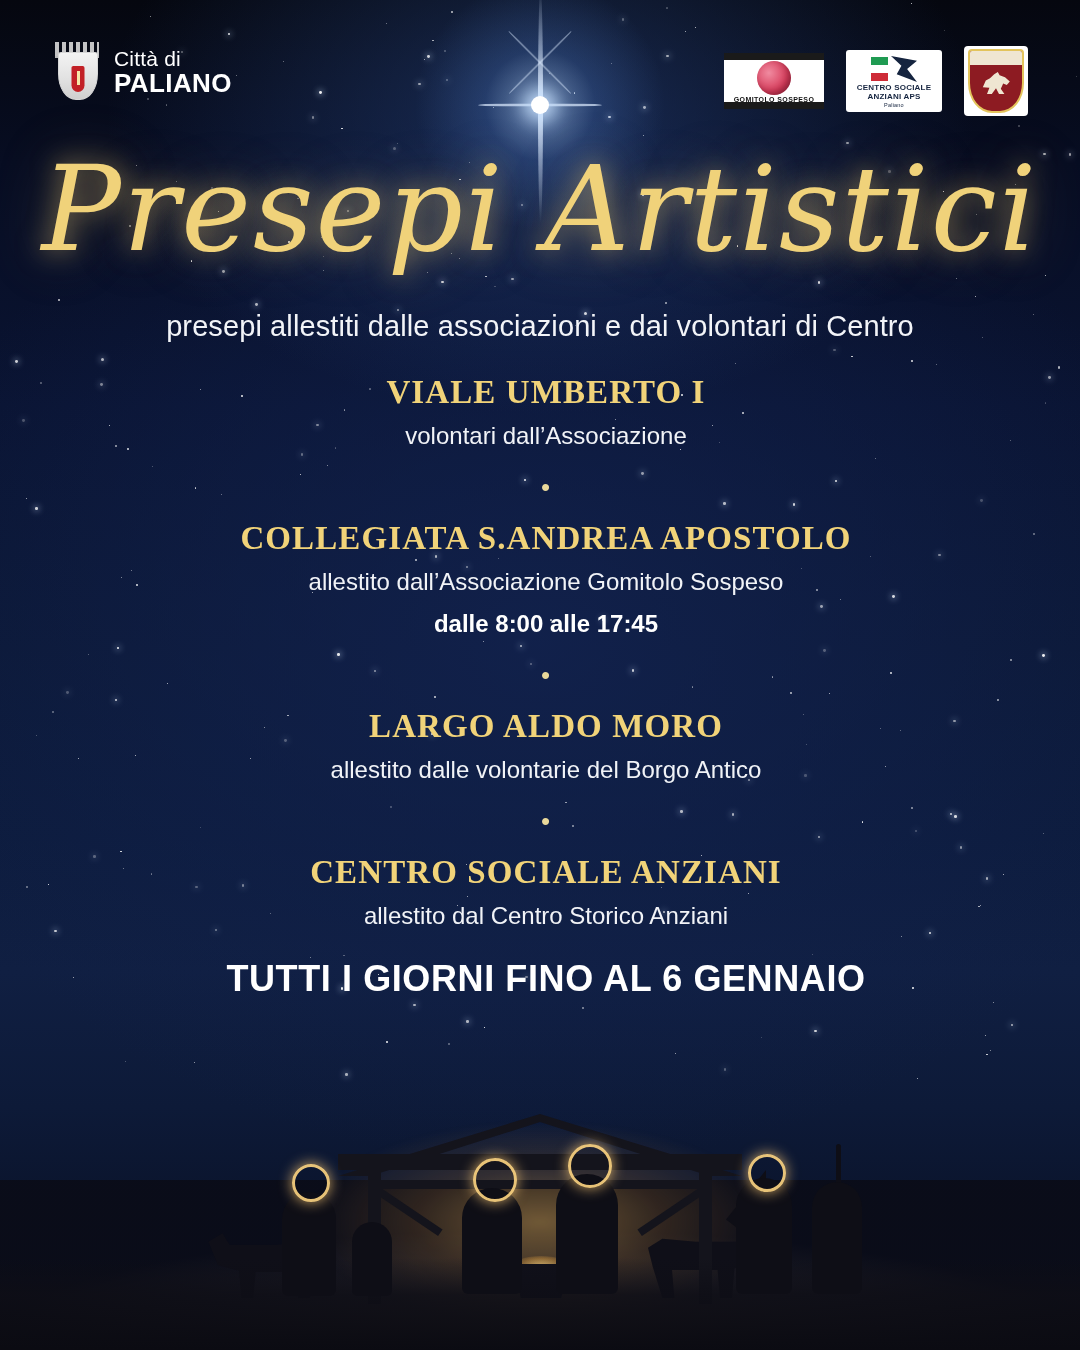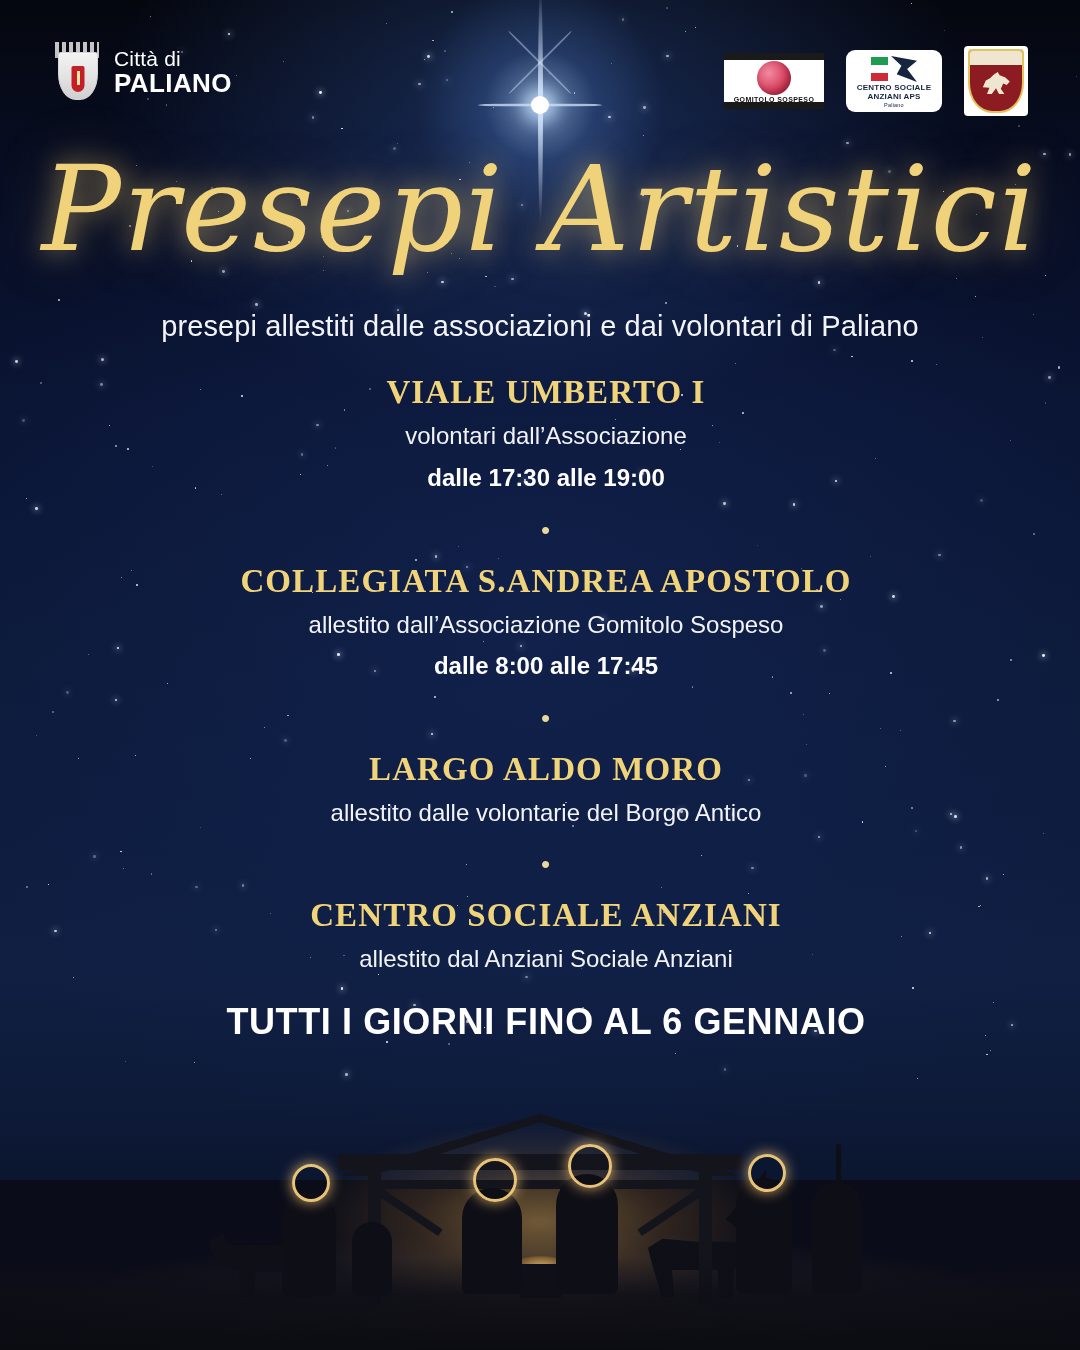--- a/index.html
+++ b/index.html
@@ -98,21 +98,21 @@
   }
   .logo-gomitolo .lbl {
     font-size:7px; font-weight:bold; color:#111; letter-spacing:.4px; margin-top:1px;
   }
   .logo-gomitolo .bar-top {
     position:absolute; left:0; top:0; width:100%; height:7px; background:#1a1a1a;
   }
   .logo-gomitolo .bar-bot {
     position:absolute; left:0; bottom:0; width:100%; height:7px; background:#1a1a1a;
   }
-  .logo-csa { width:96px; height:62px; border-radius:9px; flex-direction:column; padding:3px 4px; box-sizing:border-box; }
+  .logo-csa { width:96px; height:62px; border-radius:3px; flex-direction:column; padding:3px 4px; box-sizing:border-box; }
   .logo-csa .mark { display:flex; align-items:center; gap:3px; height:30px; }
   .logo-csa .flag {
     width:17px; height:24px;
     background: linear-gradient(180deg,#1f9b52 0 33%, #ffffff 33% 66%, #ce2b37 66% 100%);
   }
   .logo-csa .swoosh {
     width:26px; height:26px; background:#15243f;
     clip-path: polygon(0% 0%, 100% 18%, 62% 50%, 100% 100%, 22% 70%, 40% 38%);
   }
   .logo-csa .txt { font-size:8px; font-weight:bold; color:#15243f; line-height:1.12; text-align:center; letter-spacing:.2px; }
@@ -592,28 +592,27 @@
     <div class="logo-box logo-palio">
       <div class="pshield">
         <div class="band"></div>
         <div class="horse"></div>
       </div>
     </div>
 
   </div>
 
   <div class="script-title">Presepi Artistici</div>
-  <div class="subtitle">presepi allestiti dalle associazioni e dai volontari di Paliano</div>
+  <div class="subtitle">presepi allestiti dalle associazioni e dai volontari di Centro</div>
 
   <div class="listing">
 
     <div class="venue">
       <div class="venue-name">VIALE UMBERTO I</div>
       <div class="venue-desc">volontari dall’Associazione</div>
-      <div class="venue-hours">dalle 17:30 alle 19:00</div>
     </div>
 
     <div class="sep">•</div>
 
     <div class="venue">
       <div class="venue-name">COLLEGIATA S.ANDREA APOSTOLO</div>
       <div class="venue-desc">allestito dall’Associazione Gomitolo Sospeso</div>
       <div class="venue-hours">dalle 8:00 alle 17:45</div>
     </div>
 
@@ -621,21 +620,21 @@
 
     <div class="venue">
       <div class="venue-name">LARGO ALDO MORO</div>
       <div class="venue-desc">allestito dalle volontarie del Borgo Antico</div>
     </div>
 
     <div class="sep">•</div>
 
     <div class="venue">
       <div class="venue-name">CENTRO SOCIALE ANZIANI</div>
-      <div class="venue-desc">allestito dal Anziani Sociale Anziani</div>
+      <div class="venue-desc">allestito dal Centro Storico Anziani</div>
     </div>
 
     <div class="footer-note">TUTTI I GIORNI FINO AL 6 GENNAIO</div>
   </div>
 
   <div class="scene">
     <div class="hill"></div>
     <div class="warmglow"></div>
 
     <div class="donkey"></div>

